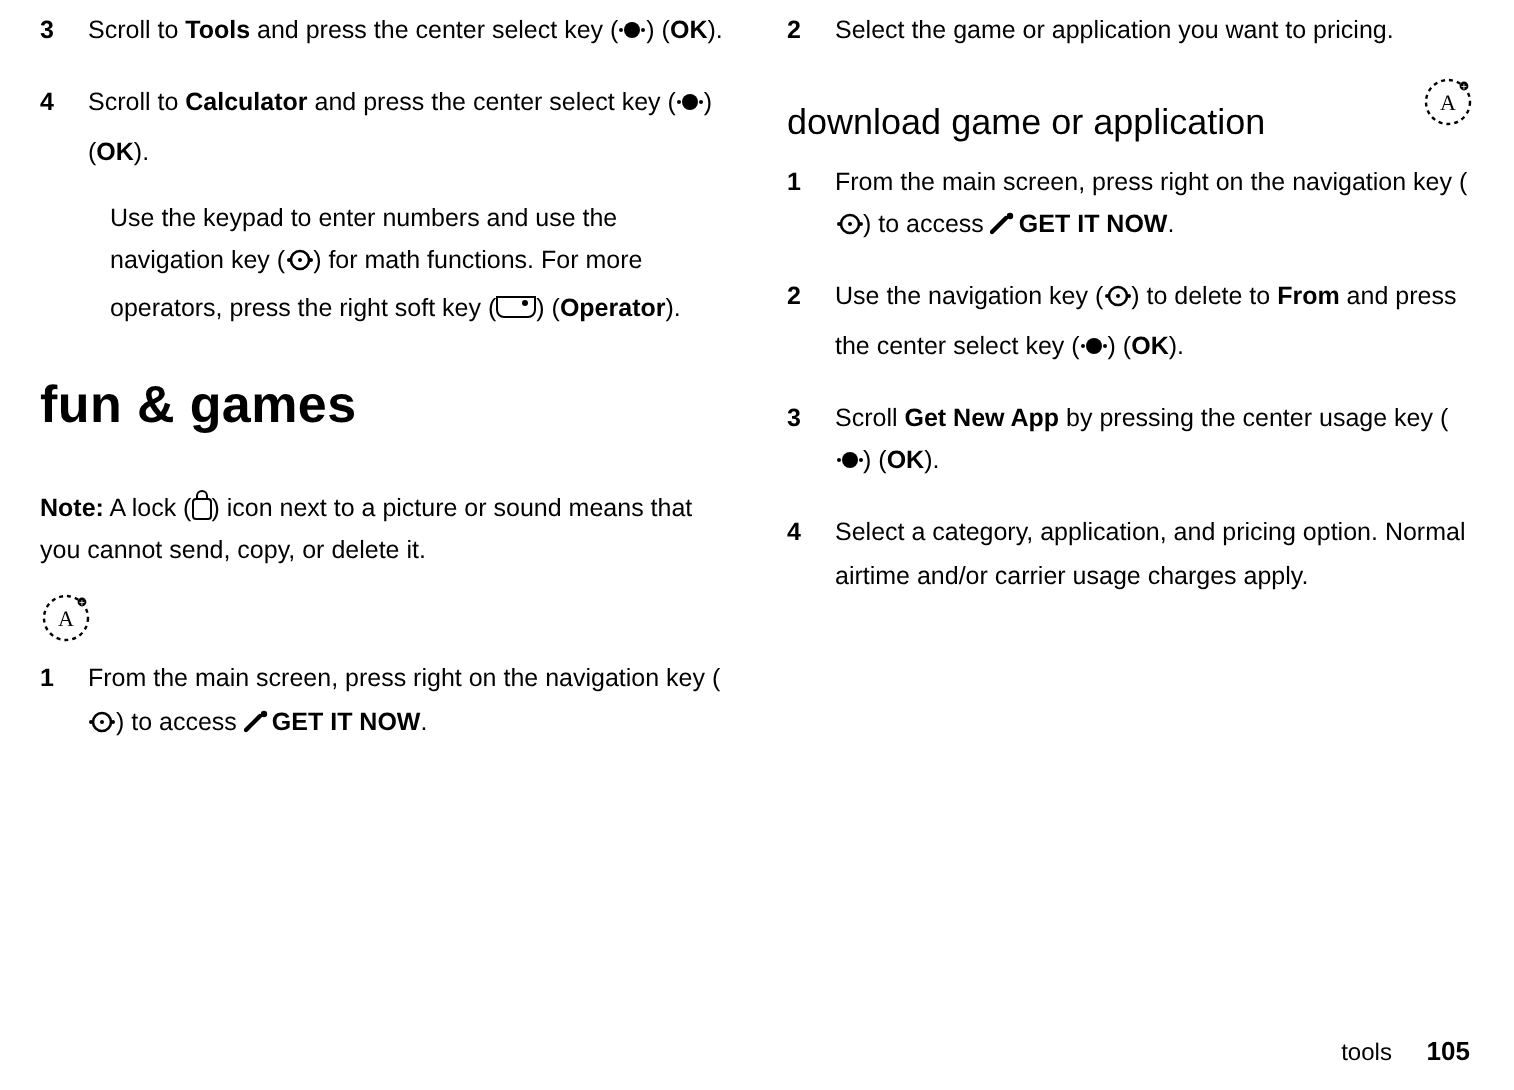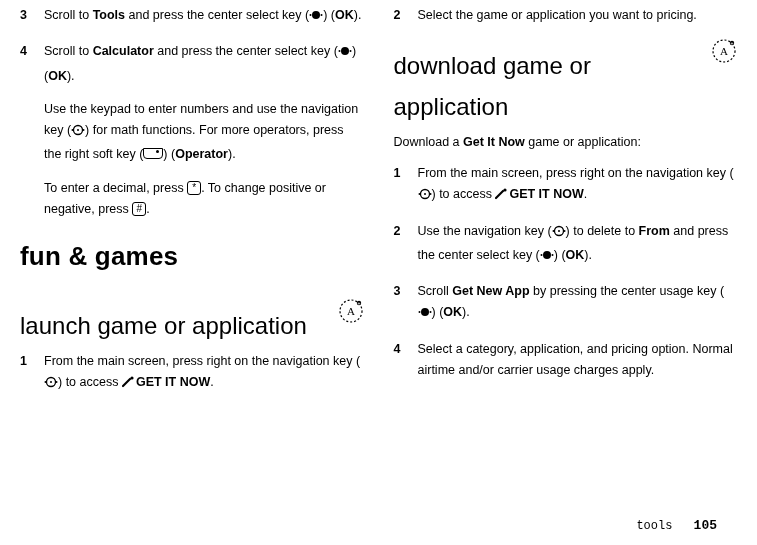--- a/index.html
+++ b/index.html
@@ -25,29 +25,29 @@
     .step {
       display: flex;
       margin-bottom: 12px;
     }
     .step-num {
       font-weight: bold;
       width: 24px;
       flex-shrink: 0;
     }
     .step-body { flex: 1; }
-    .para { margin-left: 24px; margin-bottom: 12px; }
+    .para { margin-left: 35px; margin-bottom: 12px; }
     .h1 {
       font-size: 26px;
       font-weight: bold;
       margin: 14px 0 20px 0;
       letter-spacing: 0.2px;
     }
     .h2 {
-      font-size: 24px;
+      font-size: 18px;
       font-weight: normal;
       margin: 8px 0 4px 0;
     }
     .bold { font-weight: bold; }
     .cond { font-family: 'Arial Narrow', Arial, sans-serif; font-stretch: condensed; font-weight: bold; }
     .key {
       display: inline-block;
       border: 1px solid #000;
       border-radius: 3px;
       padding: 0 3px;
@@ -100,23 +100,22 @@
     }
     .h2-with-badge {
       display: flex;
       align-items: flex-start;
       gap: 6px;
     }
     .h2-with-badge .h2txt { flex: 1; }
     .footer {
       position: absolute;
       bottom: 8px;
-      right: 40px;
+      right: 22px;
       font-size: 12px;
-      font-family: Liberation Mono, monospace;
     }
     .footer .pg { font-weight: bold; margin-left: 14px; font-size: 13px; }
     .giticon { display:inline-block; vertical-align:-2px; margin-right:1px; }
   </style>
 </head>
 <body>
 
 <div class="columns">
 
   <div class="col">
@@ -145,29 +144,28 @@
 
     <div class="para">
       <span>Use the keypad to enter numbers and use the navigation key (</span><span class="navkey"><svg width="14" height="14">
             <circle cx="7" cy="7" r="4.5" fill="none" stroke="#000" stroke-width="1.3"></circle>
             <circle cx="1.5" cy="7" r="1" fill="#000"></circle>
             <circle cx="12.5" cy="7" r="1" fill="#000"></circle>
             <circle cx="7" cy="7" r="1" fill="#000"></circle>
           </svg></span><span>) for math functions. For more operators, press the right soft key (</span><span class="softkey"></span><span>) (</span><span class="cond">Operator</span><span>).</span>
     </div>
 
-    <div class="para">
-      <span>To enter a decimal, press </span><span class="key">*</span><span>. To change positive or negative, press </span><span class="key">#</span><span>.</span>
-    </div>
 
     <div class="h1">fun &amp; games</div>
 
+    <div style="margin-bottom:10px;">
+      <span class="bold">Note:</span><span> A lock (</span><span class="lockicon"></span><span>) icon next to a picture or sound means that you cannot send, copy, or delete it.</span>
+    </div>
 
     <div class="h2-with-badge">
-      <div class="h2 h2txt">launch game or application</div>
       <span><svg width="26" height="26">
             <circle cx="13" cy="13" r="11" fill="none" stroke="#000" stroke-width="1.2" stroke-dasharray="2 2"></circle>
             <text x="13" y="17" text-anchor="middle" font-size="11" font-family="Georgia,serif">A</text>
             <circle cx="21" cy="5" r="2.2" fill="#000"></circle>
             <text x="21" y="7" text-anchor="middle" font-size="5" fill="#fff">+</text>
           </svg></span>
     </div>
 
     <div class="step">
       <div class="step-num">1</div>
@@ -196,23 +194,20 @@
     <div class="h2-with-badge" style="margin-top:10px;">
       <div class="h2 h2txt">download game or application</div>
       <span><svg width="26" height="26">
             <circle cx="13" cy="13" r="11" fill="none" stroke="#000" stroke-width="1.2" stroke-dasharray="2 2"></circle>
             <text x="13" y="17" text-anchor="middle" font-size="11" font-family="Georgia,serif">A</text>
             <circle cx="21" cy="5" r="2.2" fill="#000"></circle>
             <text x="21" y="7" text-anchor="middle" font-size="5" fill="#fff">+</text>
           </svg></span>
     </div>
 
-    <div style="margin-bottom:10px;">
-      <span>Download a </span><span class="cond">Get It Now</span><span> game or application:</span>
-    </div>
 
     <div class="step">
       <div class="step-num">1</div>
       <div class="step-body">
         <span>From the main screen, press right on the navigation key (</span><span class="navkey"><svg width="14" height="14">
               <circle cx="7" cy="7" r="4.5" fill="none" stroke="#000" stroke-width="1.3"></circle>
               <circle cx="1.5" cy="7" r="1" fill="#000"></circle>
               <circle cx="12.5" cy="7" r="1" fill="#000"></circle>
               <circle cx="7" cy="7" r="1" fill="#000"></circle>
             </svg></span><span>) to access  </span><span class="giticon"><svg width="13" height="12">

